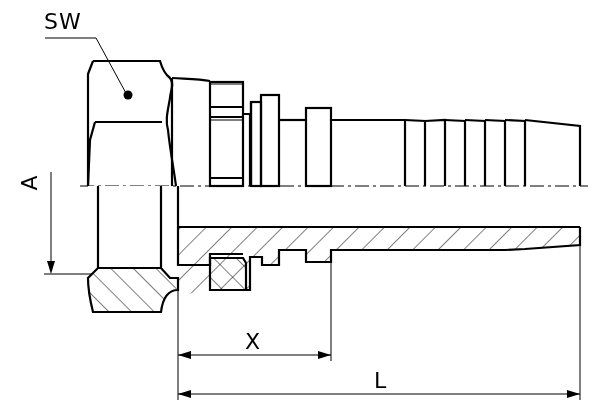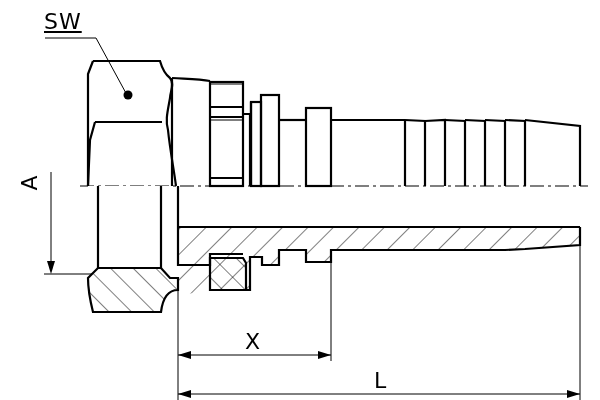--- a/index.html
+++ b/index.html
@@ -1,19 +1,19 @@
 <!DOCTYPE html>
 <html><head>
   <meta charset="utf-8">
   <style>
     html, body { margin: 0; padding: 0; background: #ffffff; }
     body { width: 600px; height: 400px; overflow: hidden; position: relative; font-family: "DejaVu Sans", sans-serif; }
     svg { position: absolute; left: 0; top: 0; }
     .label { position: absolute; font-family: "DejaVu Sans", sans-serif; color: #000; font-size: 22px; line-height: 1; }
-    #lbl-sw { left: 44px; top: 11px; letter-spacing: 1px; text-decoration: underline; }
+    #lbl-sw { left: 44px; top: 11px; letter-spacing: 1px; }
     #lbl-a { left: 22px; top: 172px; transform: rotate(-90deg); transform-origin: center; }
     #lbl-x { left: 245px; top: 331px; }
     #lbl-l { left: 374px; top: 370px; }
   </style>
 </head>
 <body>
 
 <svg width="600" height="400" viewBox="0 0 600 400" xmlns="http://www.w3.org/2000/svg">
   <defs>
     <pattern id="hatch-r" patternUnits="userSpaceOnUse" width="18" height="18" patternTransform="rotate(45)">

